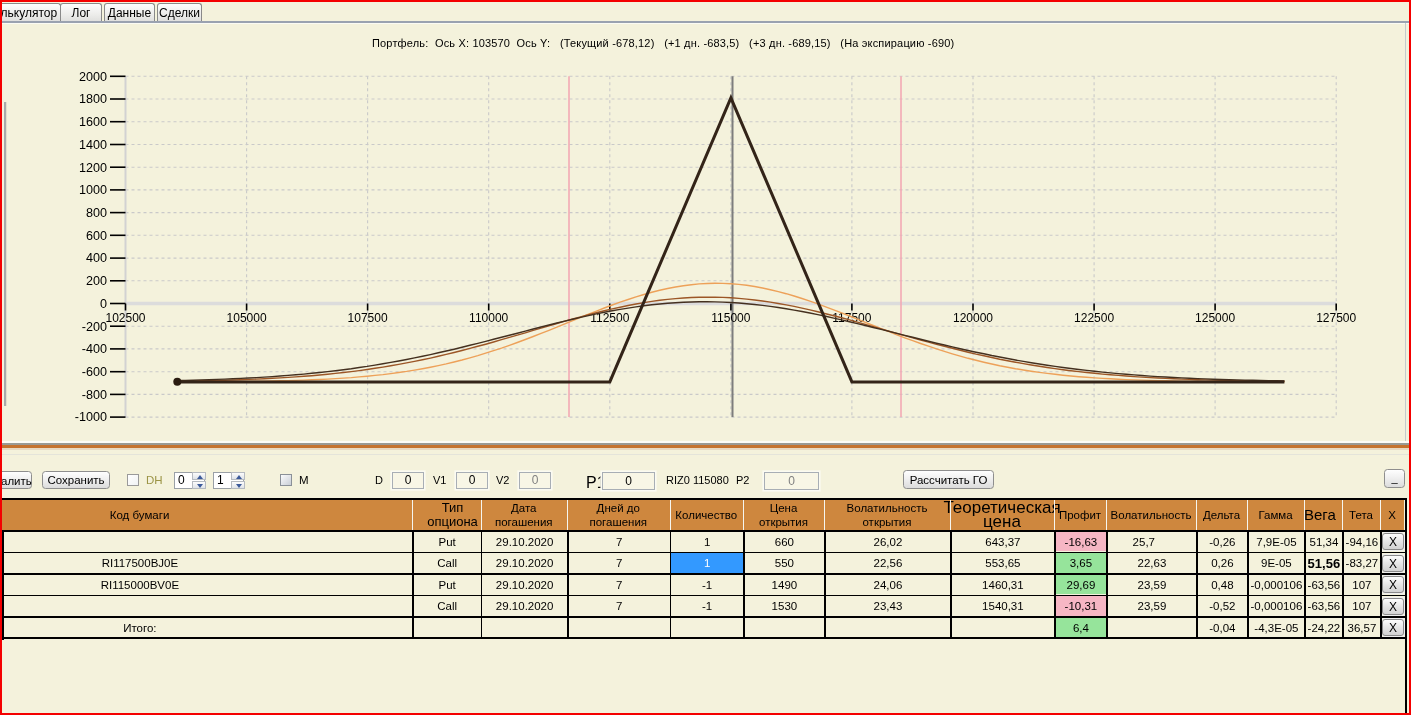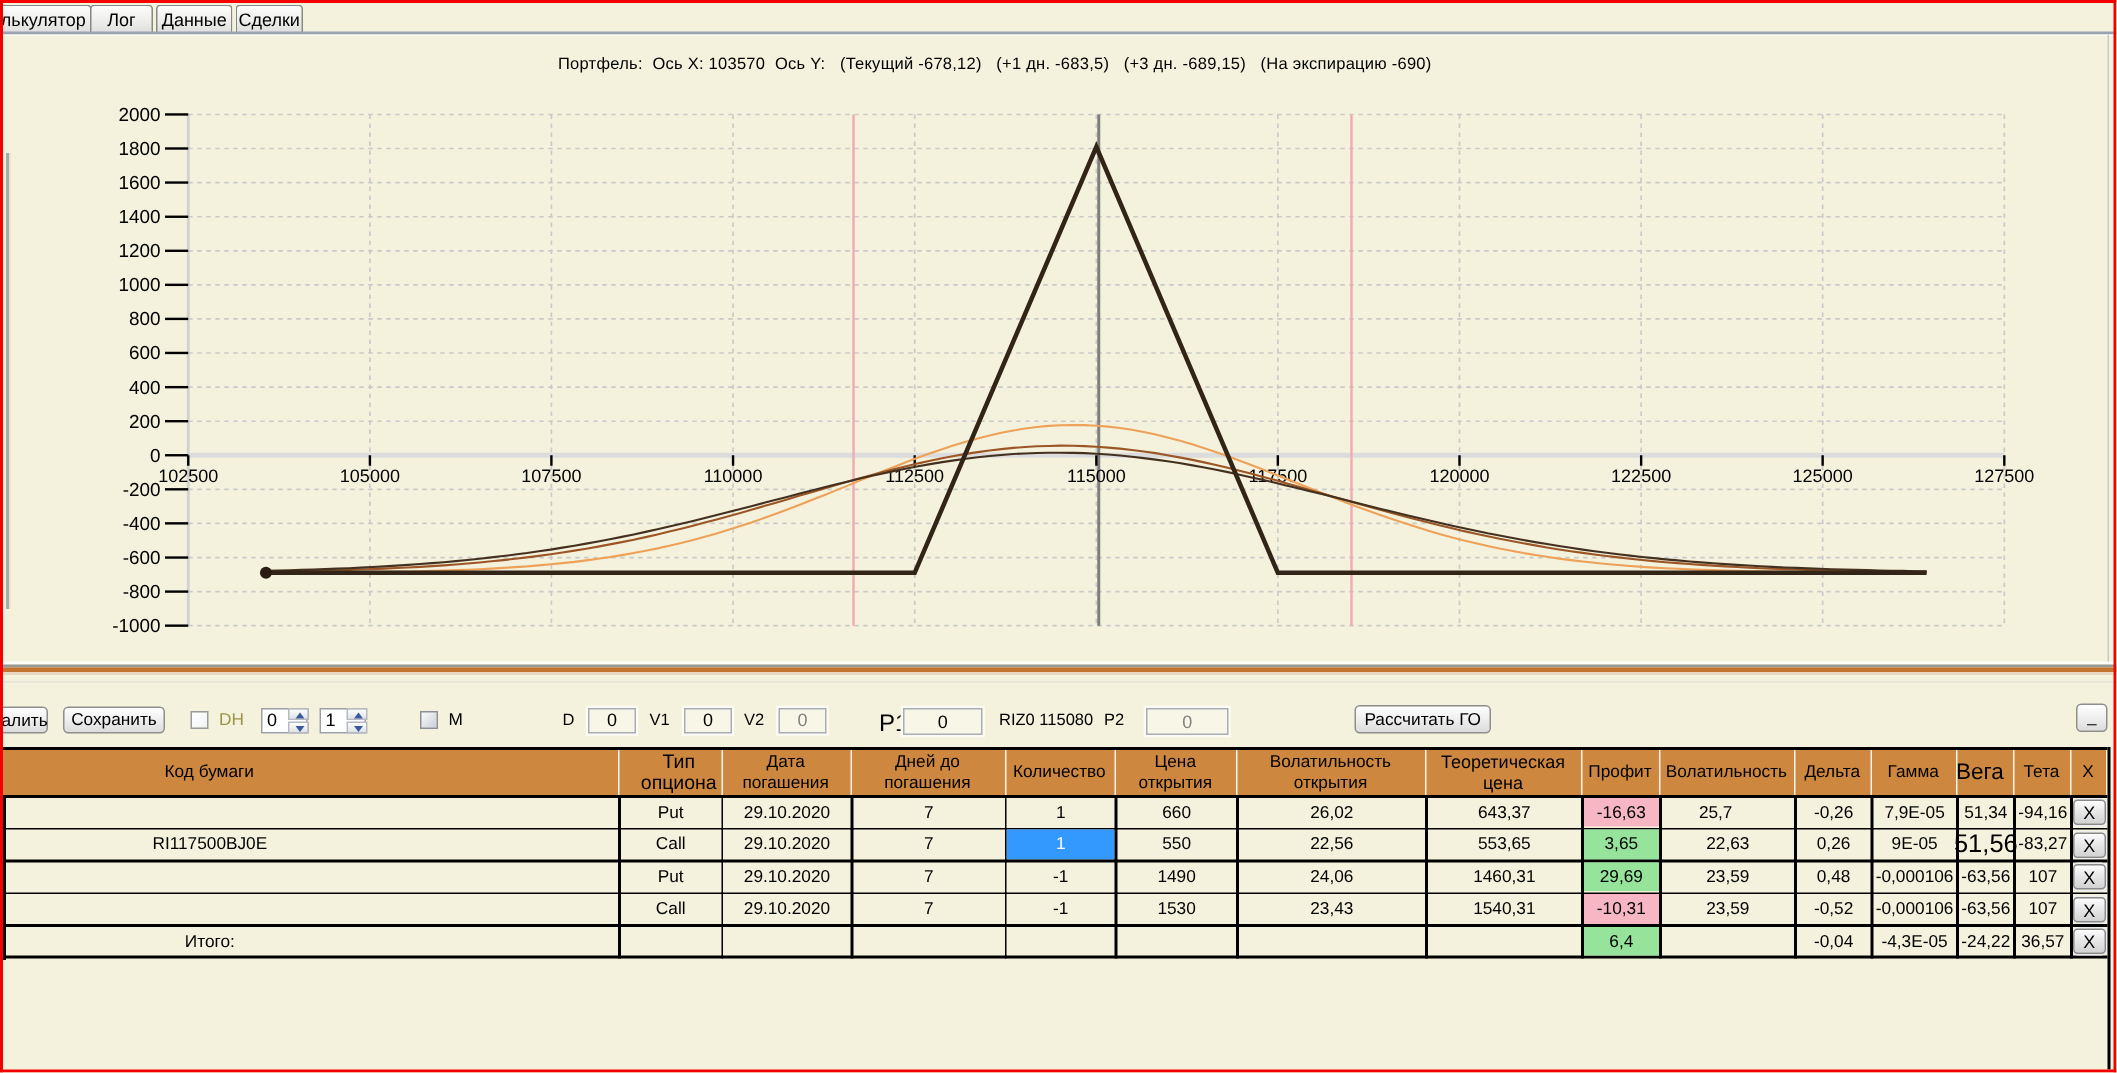--- a/index.html
+++ b/index.html
@@ -167,21 +167,21 @@
     </div>
 <div style="position:absolute;left:669.5px;top:2px;width:73.5px;height:30px;display:flex;align-items:center;justify-content:center;font-size:11.5px;line-height:14.5px;text-align:center;color:#000">
       <span style="position:relative;">Количество</span>
     </div>
 <div style="position:absolute;left:743px;top:2px;width:81px;height:30px;display:flex;align-items:center;justify-content:center;font-size:11.5px;line-height:14.5px;text-align:center;color:#000">
       <span style="position:relative;">Цена<br>открытия</span>
     </div>
 <div style="position:absolute;left:824px;top:2px;width:126px;height:30px;display:flex;align-items:center;justify-content:center;font-size:11.5px;line-height:14.5px;text-align:center;color:#000">
       <span style="position:relative;">Волатильность<br>открытия</span>
     </div>
-<div style="position:absolute;left:950px;top:2px;width:104px;height:30px;display:flex;align-items:center;justify-content:center;font-size:12px;line-height:14.5px;text-align:center;color:#000">
+<div style="position:absolute;left:950px;top:2px;width:104px;height:30px;display:flex;align-items:center;justify-content:center;font-size:17px;line-height:14.5px;text-align:center;color:#000">
       <span style="position:relative;">Теоретическая<br>цена</span>
     </div>
 <div style="position:absolute;left:1054px;top:2px;width:52px;height:30px;display:flex;align-items:center;justify-content:center;font-size:11.5px;line-height:14.5px;text-align:center;color:#000">
       <span style="position:relative;">Профит</span>
     </div>
 <div style="position:absolute;left:1106px;top:2px;width:90px;height:30px;display:flex;align-items:center;justify-content:center;font-size:11.5px;line-height:14.5px;text-align:center;color:#000">
       <span style="position:relative;">Волатильность</span>
     </div>
 <div style="position:absolute;left:1196px;top:2px;width:51px;height:30px;display:flex;align-items:center;justify-content:center;font-size:11.5px;line-height:14.5px;text-align:center;color:#000">
       <span style="position:relative;">Дельта</span>
@@ -251,40 +251,43 @@
 <div style="position:absolute;left:482.3px;top:55.3px;width:84.7px;height:19.7px;display:flex;align-items:center;justify-content:center;font-size:11.5px;color:#000;">29.10.2020</div>
 <div style="position:absolute;left:568.8px;top:55.3px;width:100.7px;height:19.7px;display:flex;align-items:center;justify-content:center;font-size:11.5px;color:#000;">7</div>
 <div style="position:absolute;left:671.3px;top:55.3px;width:71.7px;height:19.7px;display:flex;align-items:center;justify-content:center;font-size:11.5px;color:#000;background:#3399ff;color:#fff;">1</div>
 <div style="position:absolute;left:744.8px;top:55.3px;width:79.2px;height:19.7px;display:flex;align-items:center;justify-content:center;font-size:11.5px;color:#000;">550</div>
 <div style="position:absolute;left:825.8px;top:55.3px;width:124.2px;height:19.7px;display:flex;align-items:center;justify-content:center;font-size:11.5px;color:#000;">22,56</div>
 <div style="position:absolute;left:951.8px;top:55.3px;width:102.2px;height:19.7px;display:flex;align-items:center;justify-content:center;font-size:11.5px;color:#000;">553,65</div>
 <div style="position:absolute;left:1055.8px;top:55.3px;width:50.2px;height:19.7px;display:flex;align-items:center;justify-content:center;font-size:11.5px;color:#000;background:#96e49b;">3,65</div>
 <div style="position:absolute;left:1107.8px;top:55.3px;width:88.2px;height:19.7px;display:flex;align-items:center;justify-content:center;font-size:11.5px;color:#000;">22,63</div>
 <div style="position:absolute;left:1197.8px;top:55.3px;width:49.2px;height:19.7px;display:flex;align-items:center;justify-content:center;font-size:11.5px;color:#000;">0,26</div>
 <div style="position:absolute;left:1248.8px;top:55.3px;width:55.2px;height:19.7px;display:flex;align-items:center;justify-content:center;font-size:11.5px;color:#000;">9E-05</div>
-<div style="position:absolute;left:1305.8px;top:55.3px;width:36.2px;height:19.7px;display:flex;align-items:center;justify-content:center;font-size:17px;color:#000;">51,56</div>
+<div style="position:absolute;left:1305.8px;top:55.3px;width:36.2px;height:19.7px;display:flex;align-items:center;justify-content:center;font-size:13px;color:#000;font-weight:bold;">51,56</div>
 <div style="position:absolute;left:1343.8px;top:55.3px;width:36.2px;height:19.7px;display:flex;align-items:center;justify-content:center;font-size:11.5px;color:#000;">-83,27</div>
 <div style="position:absolute;left:1381.8px;top:55.3px;width:22.2px;height:19.7px;display:flex;align-items:center;justify-content:center;font-size:11.5px;color:#000;">
       <span style="display:inline-block;width:22px;height:17px;border:1px solid #8a8a8a;border-radius:3px;background:linear-gradient(#fdfdfd,#e8e8e8 45%,#d2d2d2);text-align:center;line-height:16px;font-size:12px;box-shadow:0 0 0 1px #eee">X</span>
     </div>
 <div style="position:absolute;left:412.0px;top:53.5px;width:1.6px;height:23.3px;background:#000"></div>
 <div style="position:absolute;left:480.5px;top:53.5px;width:1.6px;height:23.3px;background:#000"></div>
 <div style="position:absolute;left:567.0px;top:53.5px;width:1.6px;height:23.3px;background:#000"></div>
 <div style="position:absolute;left:669.5px;top:53.5px;width:1.6px;height:23.3px;background:#000"></div>
 <div style="position:absolute;left:743.0px;top:53.5px;width:1.6px;height:23.3px;background:#000"></div>
 <div style="position:absolute;left:824.0px;top:53.5px;width:1.6px;height:23.3px;background:#000"></div>
 <div style="position:absolute;left:950.0px;top:53.5px;width:1.6px;height:23.3px;background:#000"></div>
 <div style="position:absolute;left:1054.0px;top:53.5px;width:1.6px;height:23.3px;background:#000"></div>
 <div style="position:absolute;left:1106.0px;top:53.5px;width:1.6px;height:23.3px;background:#000"></div>
 <div style="position:absolute;left:1196.0px;top:53.5px;width:1.6px;height:23.3px;background:#000"></div>
 <div style="position:absolute;left:1247.0px;top:53.5px;width:1.6px;height:23.3px;background:#000"></div>
 <div style="position:absolute;left:1304.0px;top:53.5px;width:1.6px;height:23.3px;background:#000"></div>
 <div style="position:absolute;left:1342.0px;top:53.5px;width:1.6px;height:23.3px;background:#000"></div>
 <div style="position:absolute;left:1380.0px;top:53.5px;width:1.6px;height:23.3px;background:#000"></div>
 <div style="position:absolute;left:2px;top:75px;width:1403px;height:1.6px;background:#000"></div>
+<div style="position:absolute;left:3.8px;top:76.8px;width:408.2px;height:19.7px;display:flex;align-items:center;justify-content:center;font-size:11.5px;color:#000;">
+      <span style="position:relative;left:-68px">RI115000BV0E</span>
+    </div>
 <div style="position:absolute;left:413.8px;top:76.8px;width:66.7px;height:19.7px;display:flex;align-items:center;justify-content:center;font-size:11.5px;color:#000;">Put</div>
 <div style="position:absolute;left:482.3px;top:76.8px;width:84.7px;height:19.7px;display:flex;align-items:center;justify-content:center;font-size:11.5px;color:#000;">29.10.2020</div>
 <div style="position:absolute;left:568.8px;top:76.8px;width:100.7px;height:19.7px;display:flex;align-items:center;justify-content:center;font-size:11.5px;color:#000;">7</div>
 <div style="position:absolute;left:671.3px;top:76.8px;width:71.7px;height:19.7px;display:flex;align-items:center;justify-content:center;font-size:11.5px;color:#000;">-1</div>
 <div style="position:absolute;left:744.8px;top:76.8px;width:79.2px;height:19.7px;display:flex;align-items:center;justify-content:center;font-size:11.5px;color:#000;">1490</div>
 <div style="position:absolute;left:825.8px;top:76.8px;width:124.2px;height:19.7px;display:flex;align-items:center;justify-content:center;font-size:11.5px;color:#000;">24,06</div>
 <div style="position:absolute;left:951.8px;top:76.8px;width:102.2px;height:19.7px;display:flex;align-items:center;justify-content:center;font-size:11.5px;color:#000;">1460,31</div>
 <div style="position:absolute;left:1055.8px;top:76.8px;width:50.2px;height:19.7px;display:flex;align-items:center;justify-content:center;font-size:11.5px;color:#000;background:#96e49b;">29,69</div>
 <div style="position:absolute;left:1107.8px;top:76.8px;width:88.2px;height:19.7px;display:flex;align-items:center;justify-content:center;font-size:11.5px;color:#000;">23,59</div>
 <div style="position:absolute;left:1197.8px;top:76.8px;width:49.2px;height:19.7px;display:flex;align-items:center;justify-content:center;font-size:11.5px;color:#000;">0,48</div>

